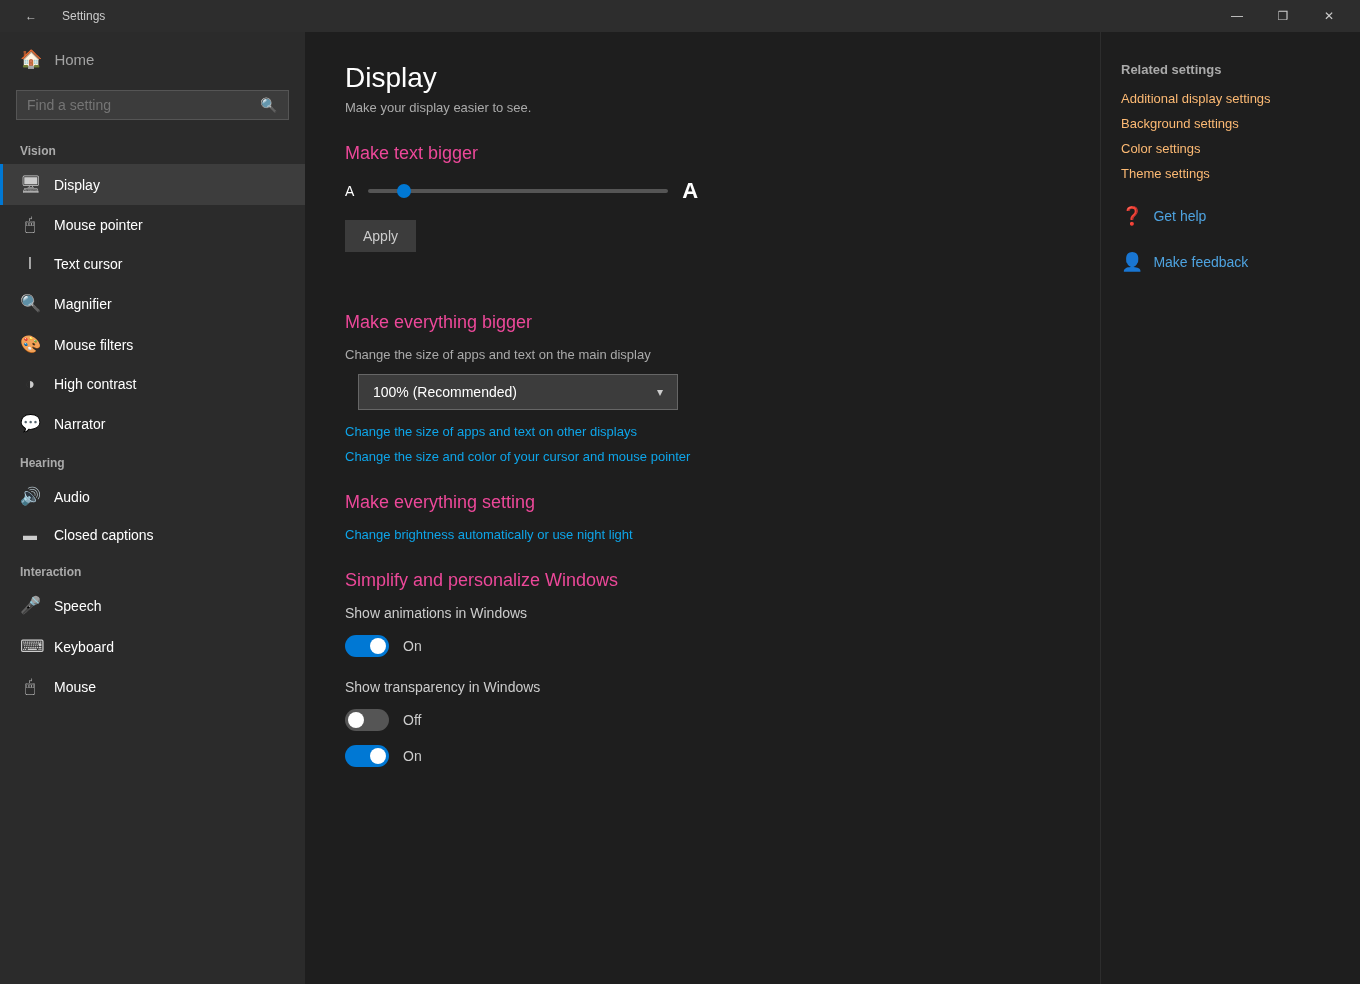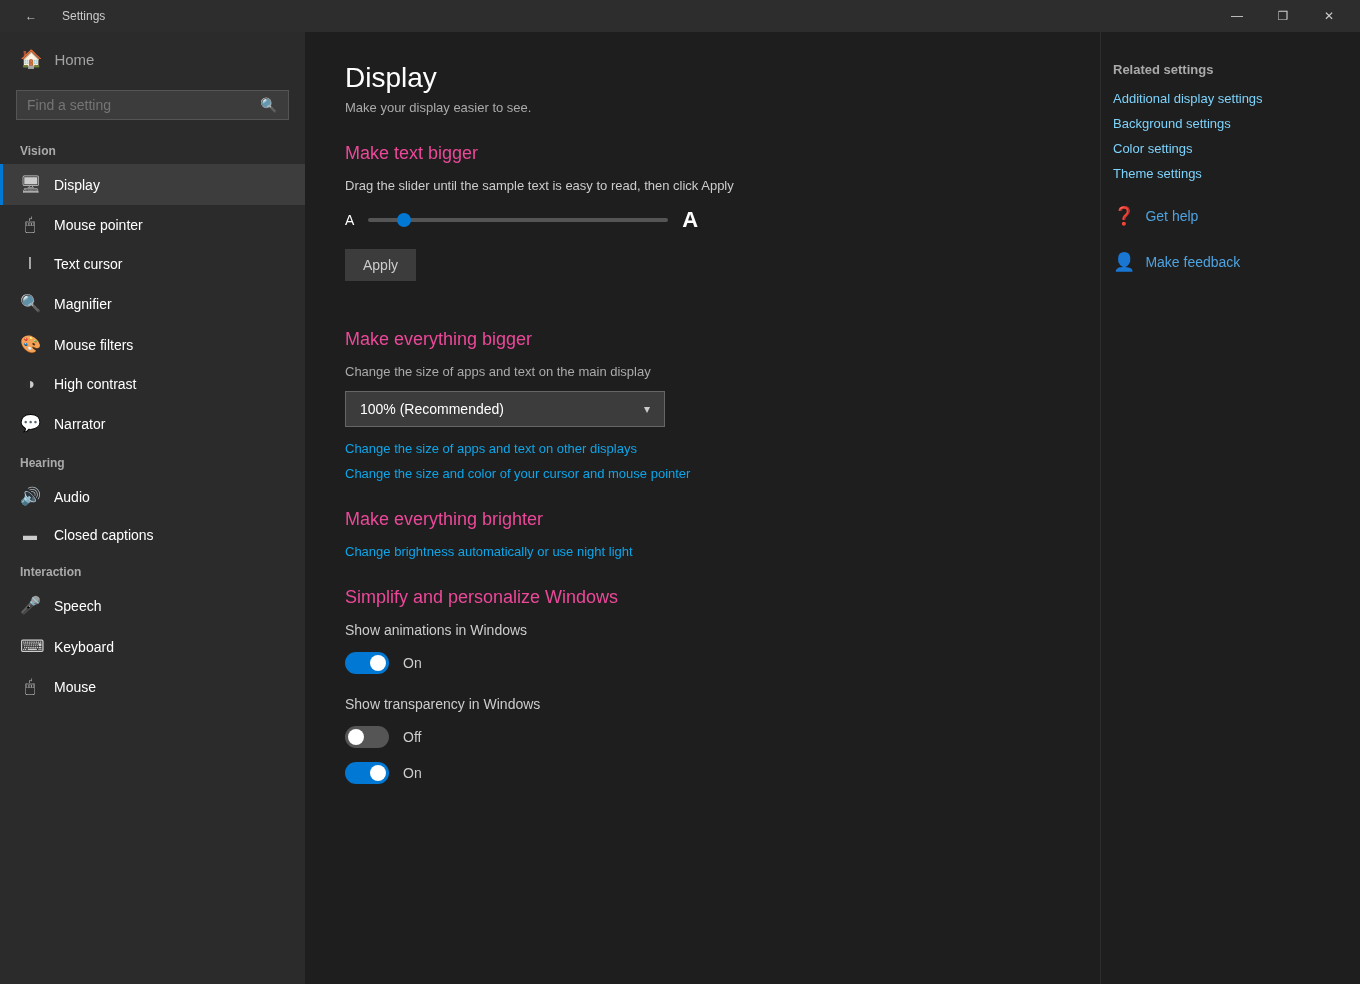--- a/index.html
+++ b/index.html
@@ -206,21 +206,21 @@
       cursor: pointer;
     }
 
     .apply-btn {
       background: #3c3c3c;
       border: none;
       color: #cccccc;
       padding: 8px 18px;
       font-size: 14px;
       cursor: pointer;
-      margin-bottom: 20px;
+      margin-bottom: 32px;
     }
 
     .section-divider { margin-bottom: 28px; }
 
     .setting-description {
       font-size: 13px;
       color: #aaaaaa;
       margin-bottom: 12px;
     }
 
@@ -228,20 +228,21 @@
     .dropdown {
       display: flex;
       align-items: center;
       justify-content: space-between;
       background: #3c3c3c;
       border: 1px solid #666;
       padding: 9px 14px;
       width: 320px;
       cursor: pointer;
       margin-bottom: 14px;
+      margin-left: 13px;
     }
     .dropdown-label { font-size: 14px; color: #ffffff; }
     .dropdown-arrow { font-size: 12px; color: #cccccc; }
 
     .link-text {
       font-size: 13px;
       color: #0ea5e9;
       cursor: pointer;
       margin-bottom: 10px;
       display: block;
@@ -273,34 +274,34 @@
       background: #ffffff;
     }
     .toggle.on .toggle-knob { left: 25px; }
     .toggle.off .toggle-knob { left: 3px; }
     .toggle-label { font-size: 14px; color: #cccccc; }
 
     
     .right-panel {
       width: 260px;
       background: #1e1e1e;
-      padding: 30px 12px;
+      padding: 30px 20px;
       flex-shrink: 0;
       border-left: 1px solid #2d2d2d;
     }
     .related-title {
       font-size: 13px;
       color: #aaaaaa;
       margin-bottom: 14px;
       font-weight: 600;
     }
     .related-link {
       display: block;
       font-size: 13px;
-      color: #7dd3fc;
+      color: #fdba74;
       cursor: pointer;
       margin-bottom: 10px;
     }
 
     .help-row {
       display: flex;
       align-items: center;
       gap: 10px;
       margin-top: 24px;
       margin-bottom: 10px;
@@ -407,42 +408,41 @@
 
   </div>
 
   <div class="content-area">
 
     <h1 class="page-title">Display</h1>
     <p class="page-subtitle">Make your display easier to see.</p>
 
     <div class="section-divider">
       <h2 class="section-title">Make text bigger</h2>
-      <p class="slider-instruction">Drag the slider until the sample text is easy to read, then click Apply</p>
       <div class="slider-row">
         <span class="slider-label-small">A</span>
         <input type="range" class="text-slider" min="0" max="100" value="10" style="">
         <span class="slider-label-large">A</span>
       </div>
       <button class="apply-btn">Apply</button>
     </div>
 
     <div class="section-divider">
       <h2 class="section-title">Make everything bigger</h2>
       <p class="setting-description">Change the size of apps and text on the main display</p>
       <div class="dropdown">
         <span class="dropdown-label">100% (Recommended)</span>
         <span class="dropdown-arrow">▾</span>
       </div>
       <a class="link-text">Change the size of apps and text on other displays</a>
       <a class="link-text">Change the size and color of your cursor and mouse pointer</a>
     </div>
 
     <div class="section-divider">
-      <h2 class="section-title">Make everything brighter</h2>
+      <h2 class="section-title">Make everything setting</h2>
       <a class="link-text">Change brightness automatically or use night light</a>
     </div>
 
     <div class="section-divider">
       <h2 class="section-title">Simplify and personalize Windows</h2>
 
       <div class="toggle-row">
         <p style="font-size:14px;color:#cccccc;margin-bottom:4px;">Show animations in Windows</p>
       </div>
       <div class="toggle-row">

